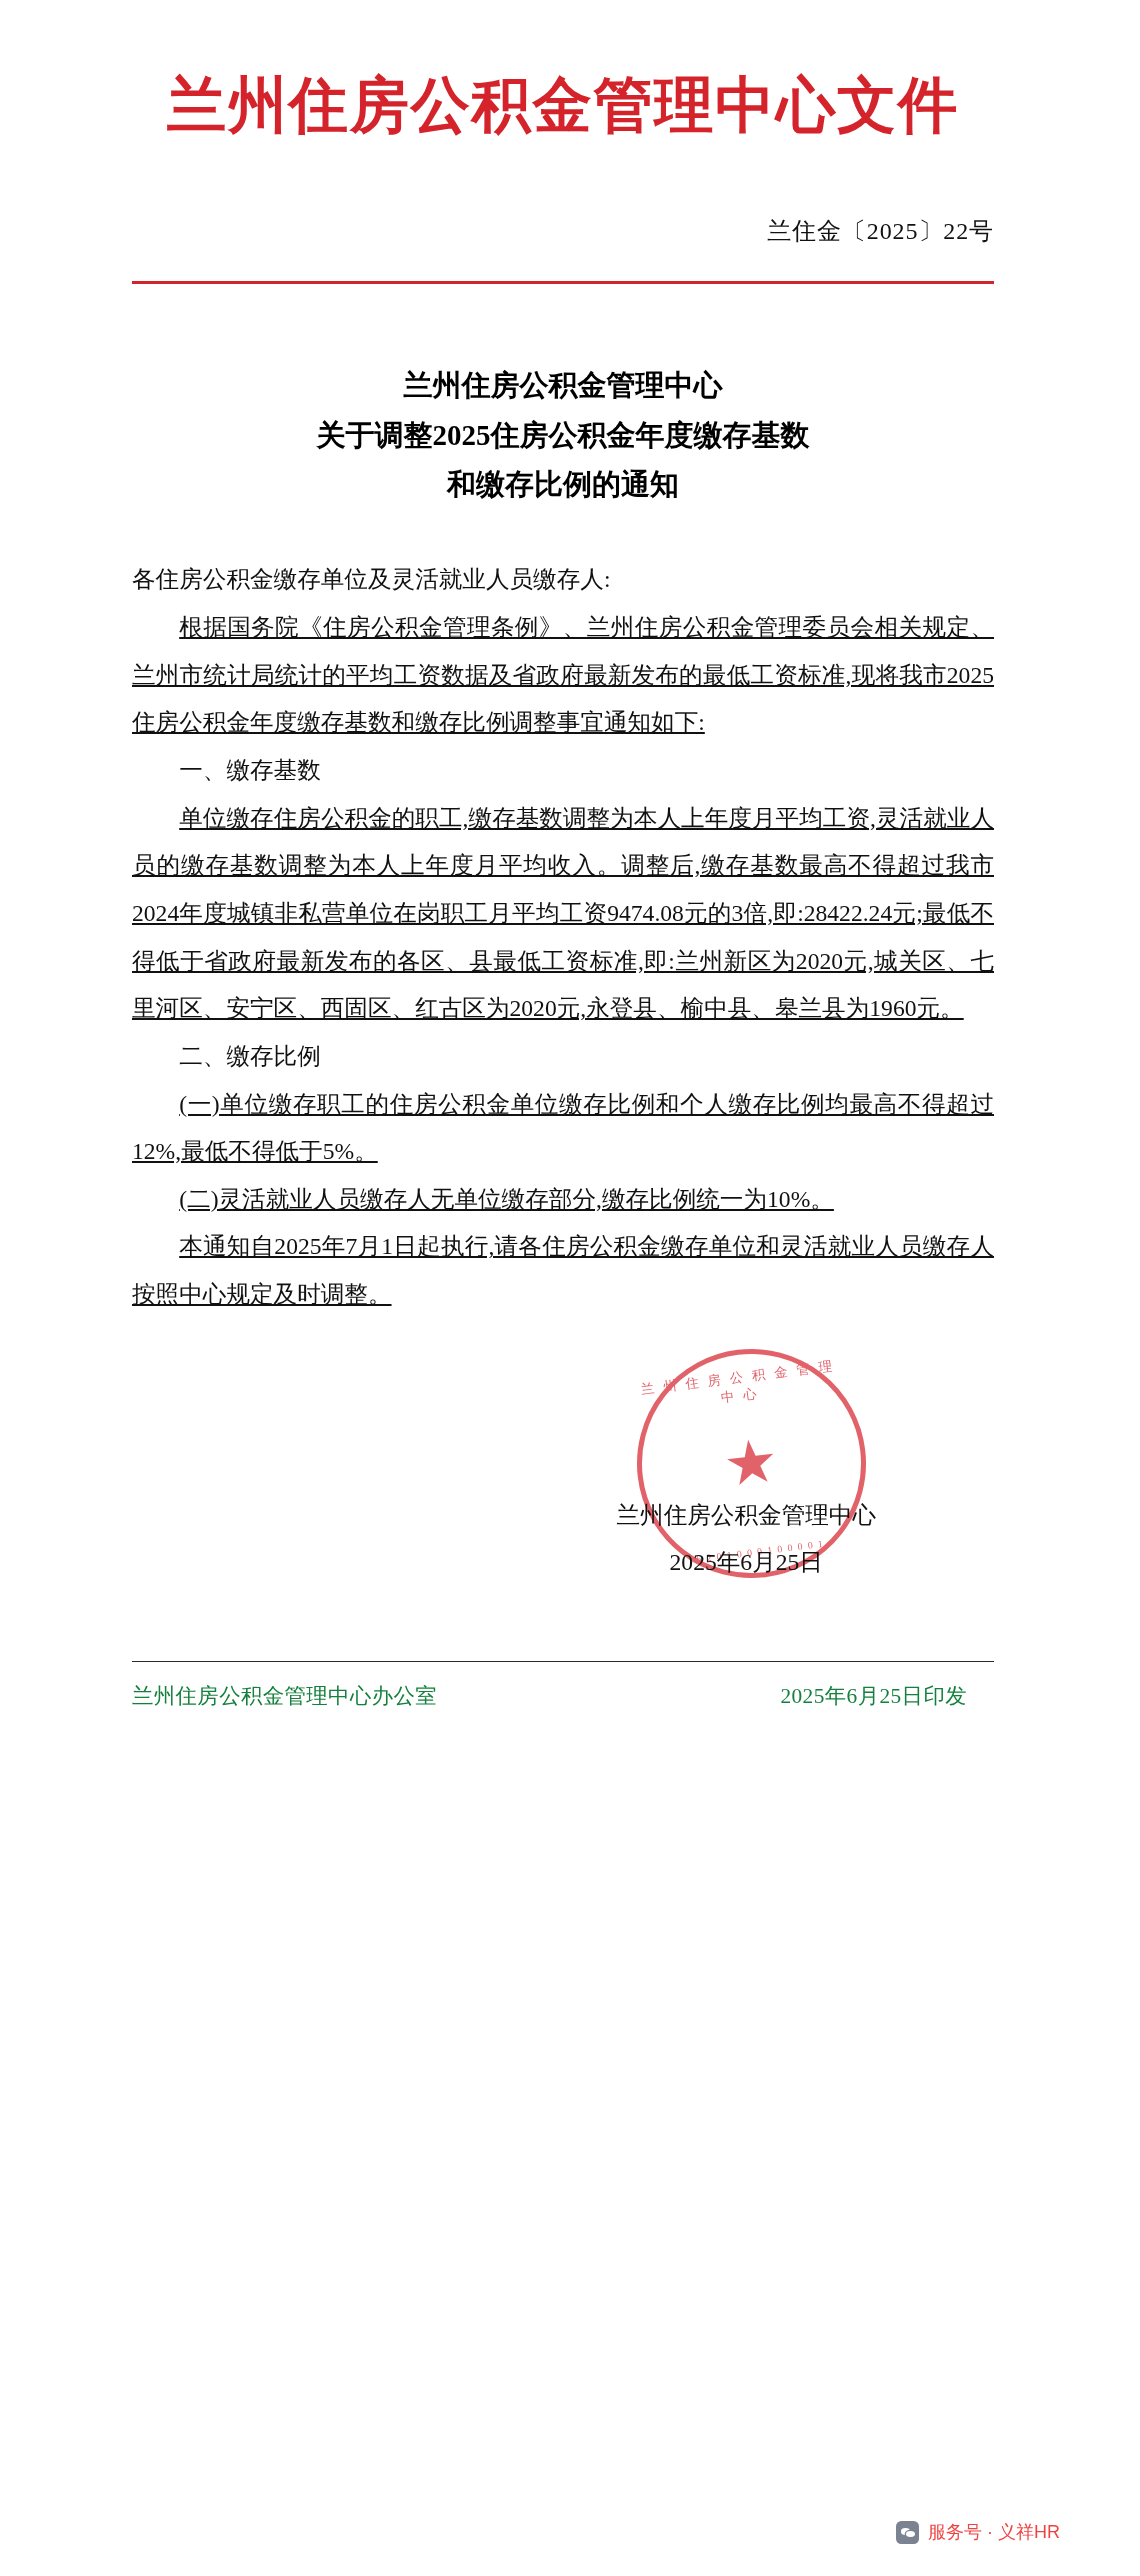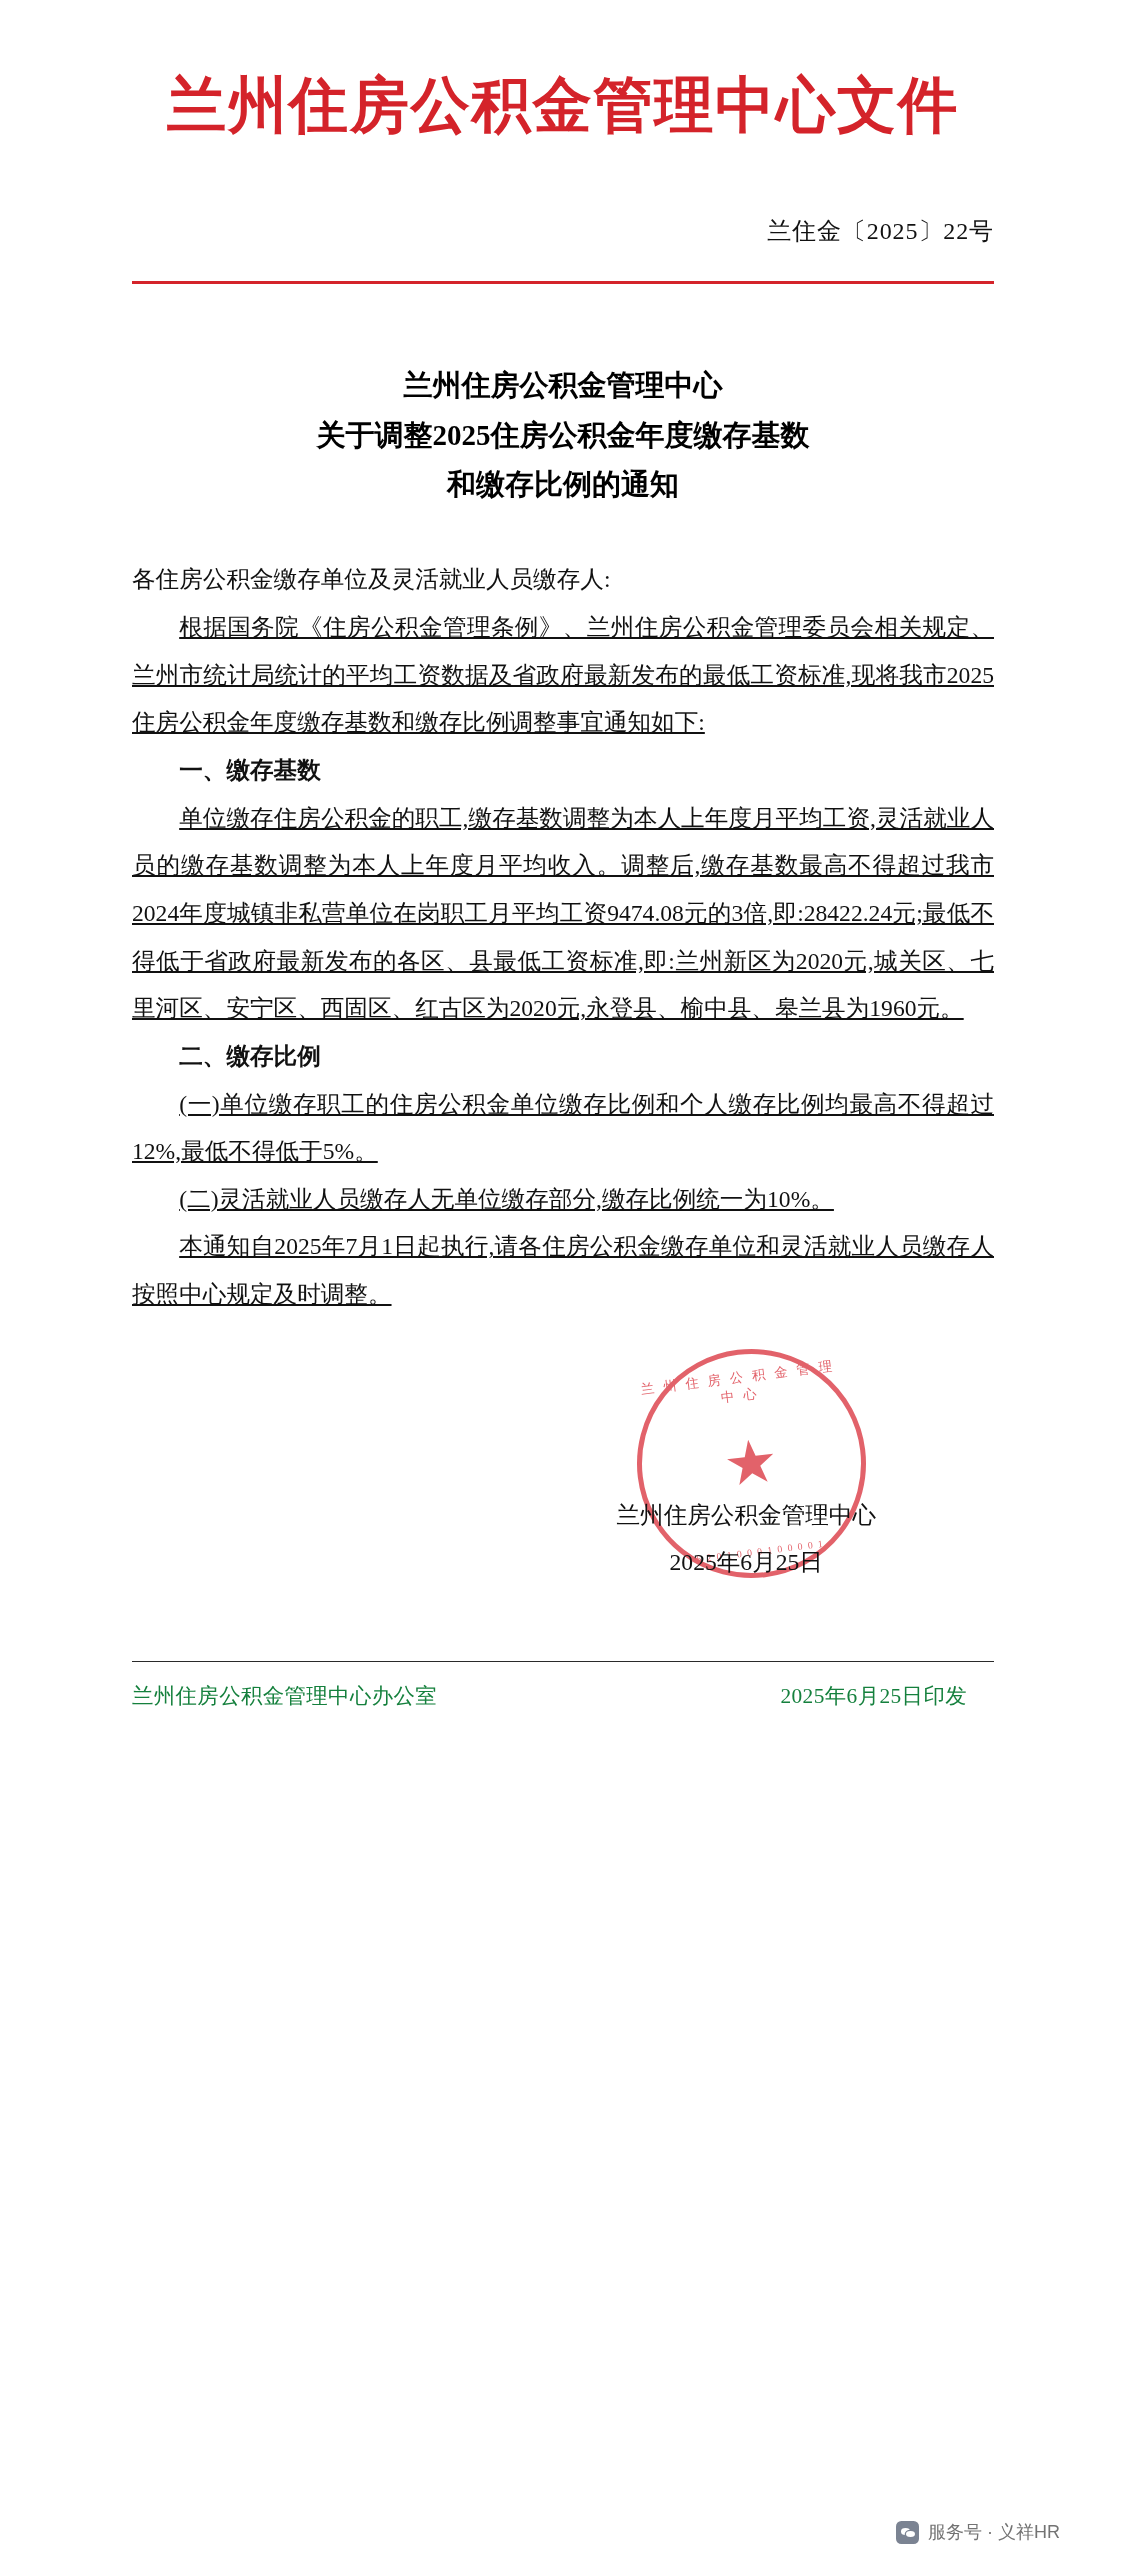--- a/index.html
+++ b/index.html
@@ -73,21 +73,21 @@
   }
   .body-copy p {
     margin: 0;
   }
   .p-indent {
     text-indent: 2em;
     text-decoration: underline;
   }
   .p-heading {
     text-indent: 2em;
-    font-weight: bold;
+    font-weight: normal;
   }
 
   
   .signature-zone {
     position: relative;
     margin-top: 30px;
     height: 294px;
   }
   .seal {
     position: absolute;
@@ -152,21 +152,21 @@
   .footer-right { letter-spacing: 0.4px; padding-right: 27px; }
 
   
   .account-strip {
     position: absolute;
     right: 66px;
     bottom: 32px;
     display: flex;
     align-items: center;
     gap: 9px;
-    color: #737373;
+    color: #ef4444;
     font-family: "Liberation Sans", "DejaVu Sans", sans-serif;
     font-size: 18px;
   }
   .wechat-badge {
     width: 23px;
     height: 23px;
     border-radius: 5.3px;
     background: #7b8392;
     position: relative;
     flex: 0 0 auto;

